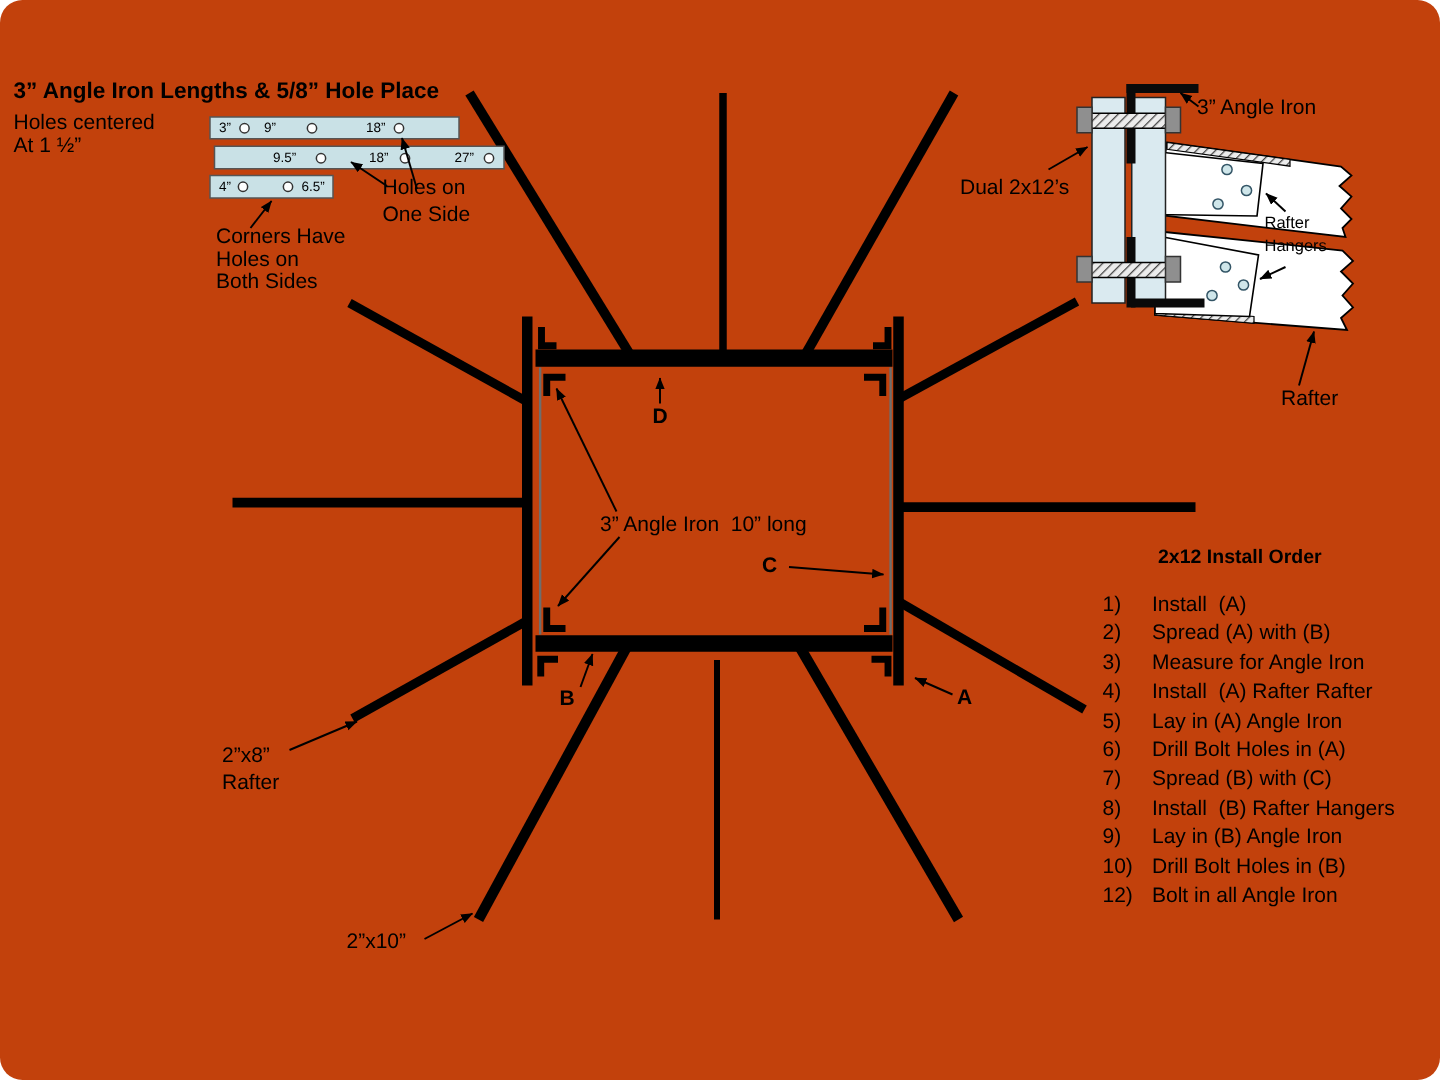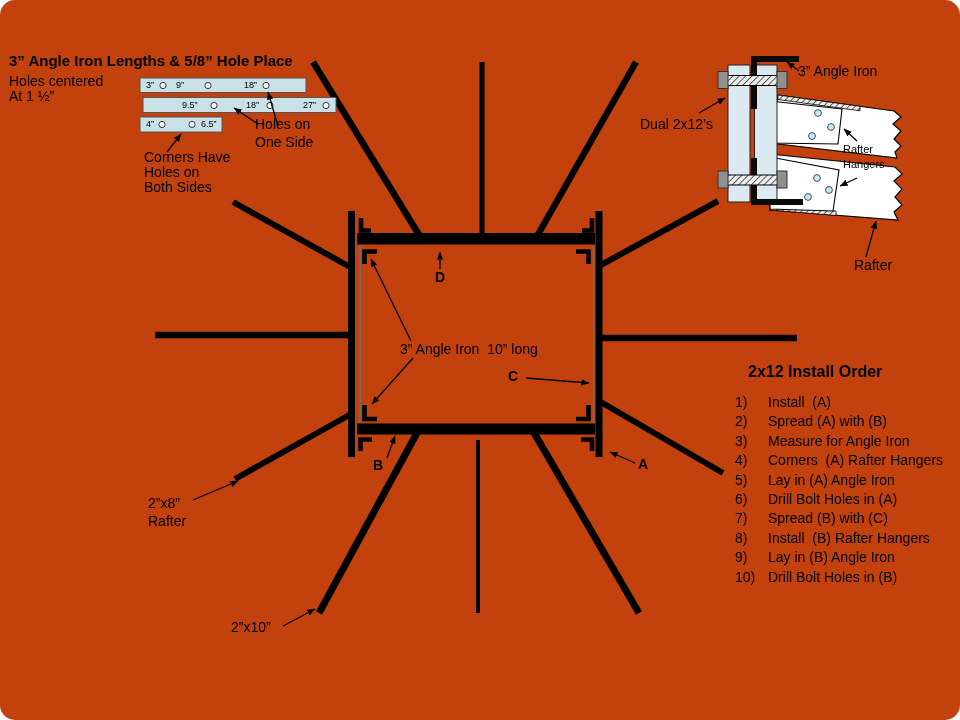--- a/index.html
+++ b/index.html
@@ -8,21 +8,21 @@
   .stage svg{position:absolute;left:0;top:0;}
   .lbl{position:absolute;font-size:14px;line-height:15px;white-space:pre;}
   .sm{font-size:11px;line-height:13px;}
   .tiny{position:absolute;font-size:9px;line-height:10px;white-space:pre;}
   .b{font-weight:bold;}
   .title{font-size:15px;line-height:16px;font-weight:bold;}
   .io{position:absolute;left:735px;top:393px;}
   .io-row{display:flex;font-size:14px;line-height:19.4px;}
   .io-num{width:33px;}
   .io-text{white-space:pre;}
-  .io-title{position:absolute;left:748px;top:363px;font-size:16px;font-weight:bold;}
+  .io-title{position:absolute;left:772px;top:363px;font-size:13px;font-weight:bold;}
 </style>
 </head>
 <body>
 
 <div class="stage">
 
   <svg width="960" height="720" viewBox="0 0 960 720">
     <defs>
       <marker id="ah" markerUnits="userSpaceOnUse" markerWidth="9" markerHeight="8" refX="7.6" refY="3.2" orient="auto">
         <path d="M0,0 L8,3.2 L0,6.4 Z" fill="#000"></path>
@@ -187,21 +187,21 @@
     <div class="io-row">
         <span class="io-num">2)</span>
         <span class="io-text">Spread (A) with (B)</span>
       </div>
     <div class="io-row">
         <span class="io-num">3)</span>
         <span class="io-text">Measure for Angle Iron</span>
       </div>
     <div class="io-row">
         <span class="io-num">4)</span>
-        <span class="io-text">Corners  (A) Rafter Hangers</span>
+        <span class="io-text">Install  (A) Rafter Rafter</span>
       </div>
     <div class="io-row">
         <span class="io-num">5)</span>
         <span class="io-text">Lay in (A) Angle Iron</span>
       </div>
     <div class="io-row">
         <span class="io-num">6)</span>
         <span class="io-text">Drill Bolt Holes in (A)</span>
       </div>
     <div class="io-row">
@@ -213,15 +213,19 @@
         <span class="io-text">Install  (B) Rafter Hangers</span>
       </div>
     <div class="io-row">
         <span class="io-num">9)</span>
         <span class="io-text">Lay in (B) Angle Iron</span>
       </div>
     <div class="io-row">
         <span class="io-num">10)</span>
         <span class="io-text">Drill Bolt Holes in (B)</span>
       </div>
+    <div class="io-row">
+        <span class="io-num">12)</span>
+        <span class="io-text">Bolt in all Angle Iron</span>
+      </div>
   </div>
 
 </div>
 
 </body></html>

